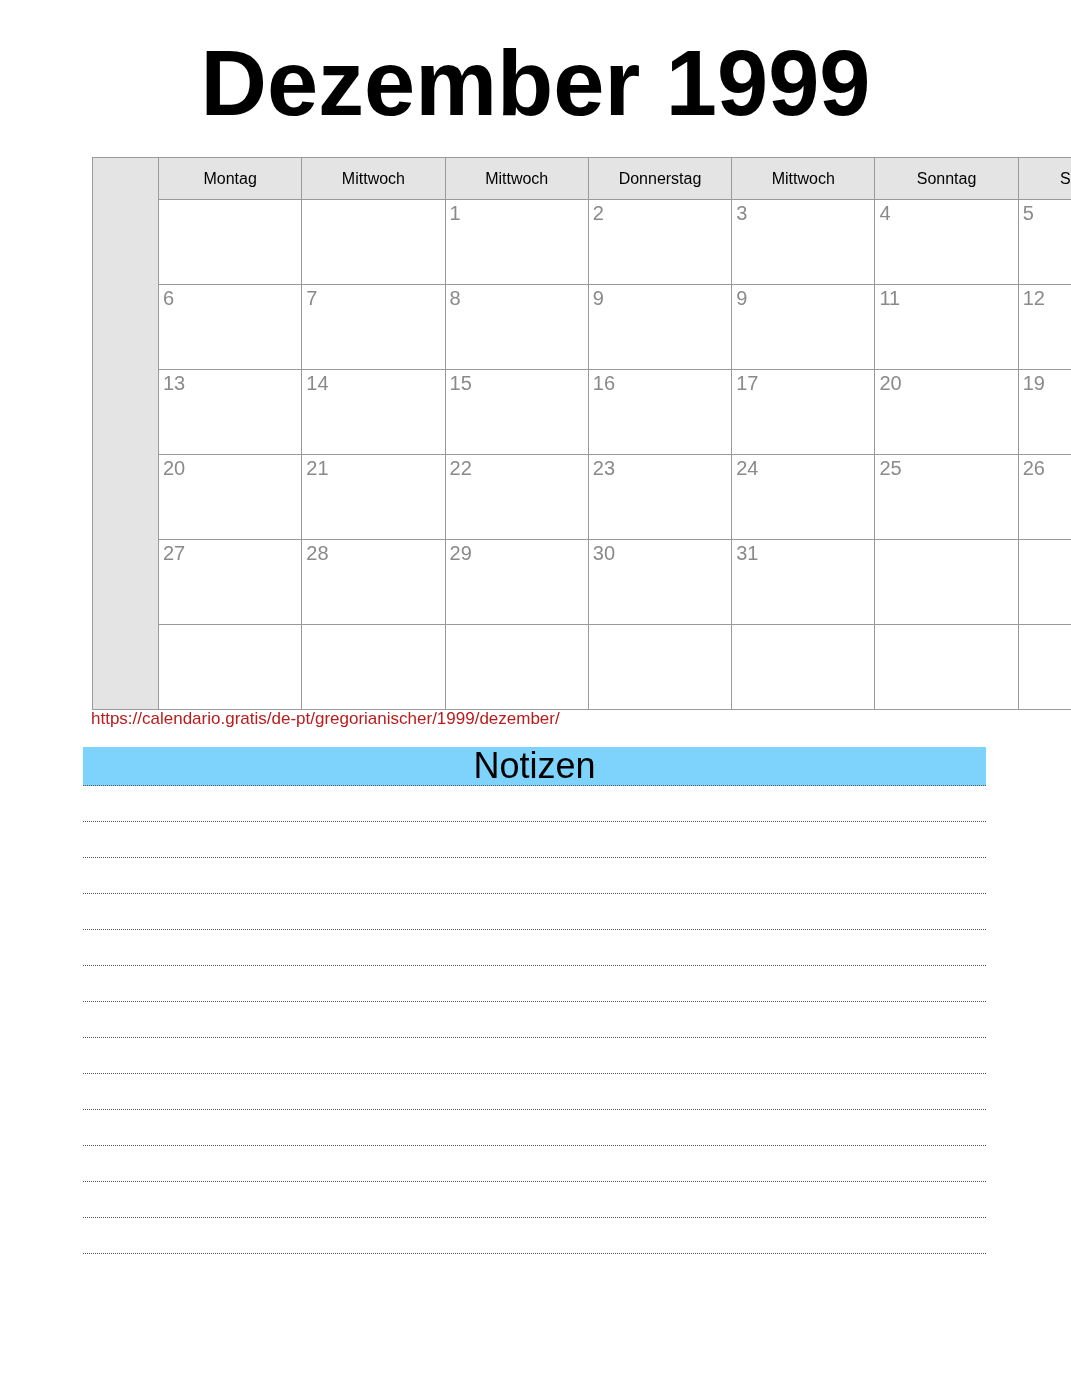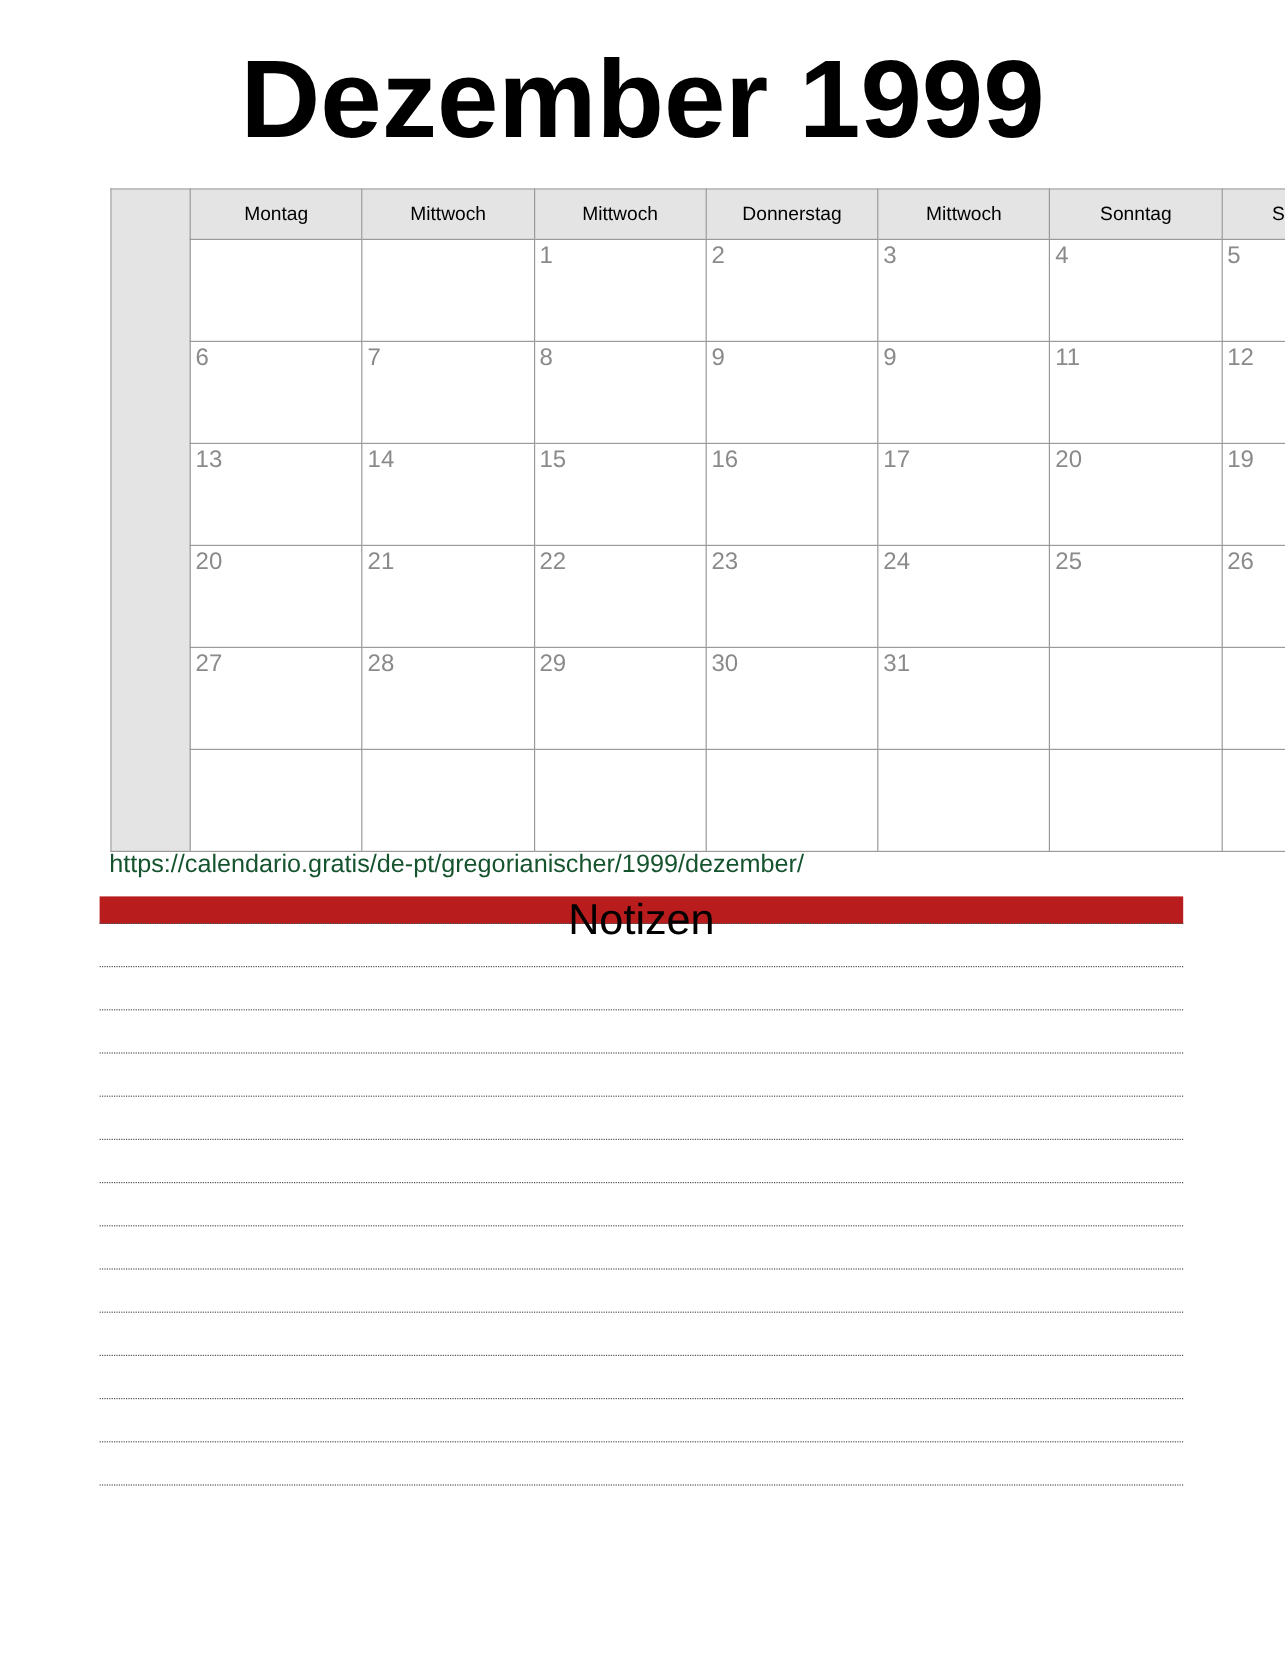--- a/index.html
+++ b/index.html
@@ -58,33 +58,33 @@
   }
   .daynum {
     font-size: 20px;
     color: #8a8a8a;
     line-height: 1.1;
   }
   .source-url {
     position: absolute;
     left: 91px;
     top: 709px;
-    font-size: 21px;
-    color: #14532d;
+    font-size: 17px;
+    color: #b91c1c;
     white-space: nowrap;
   }
   .notes {
     position: absolute;
     left: 83px;
     top: 747px;
     width: 903px;
   }
   .notes-header {
-    height: 23px;
-    background: #b91c1c;
+    height: 39px;
+    background: #7dd3fc;
     border-bottom: 1px dotted #555;
     text-align: center;
     font-size: 36px;
     line-height: 38px;
     color: #000;
   }
   .note-line {
     height: 36px;
     border-bottom: 1px dotted #555;
   }

